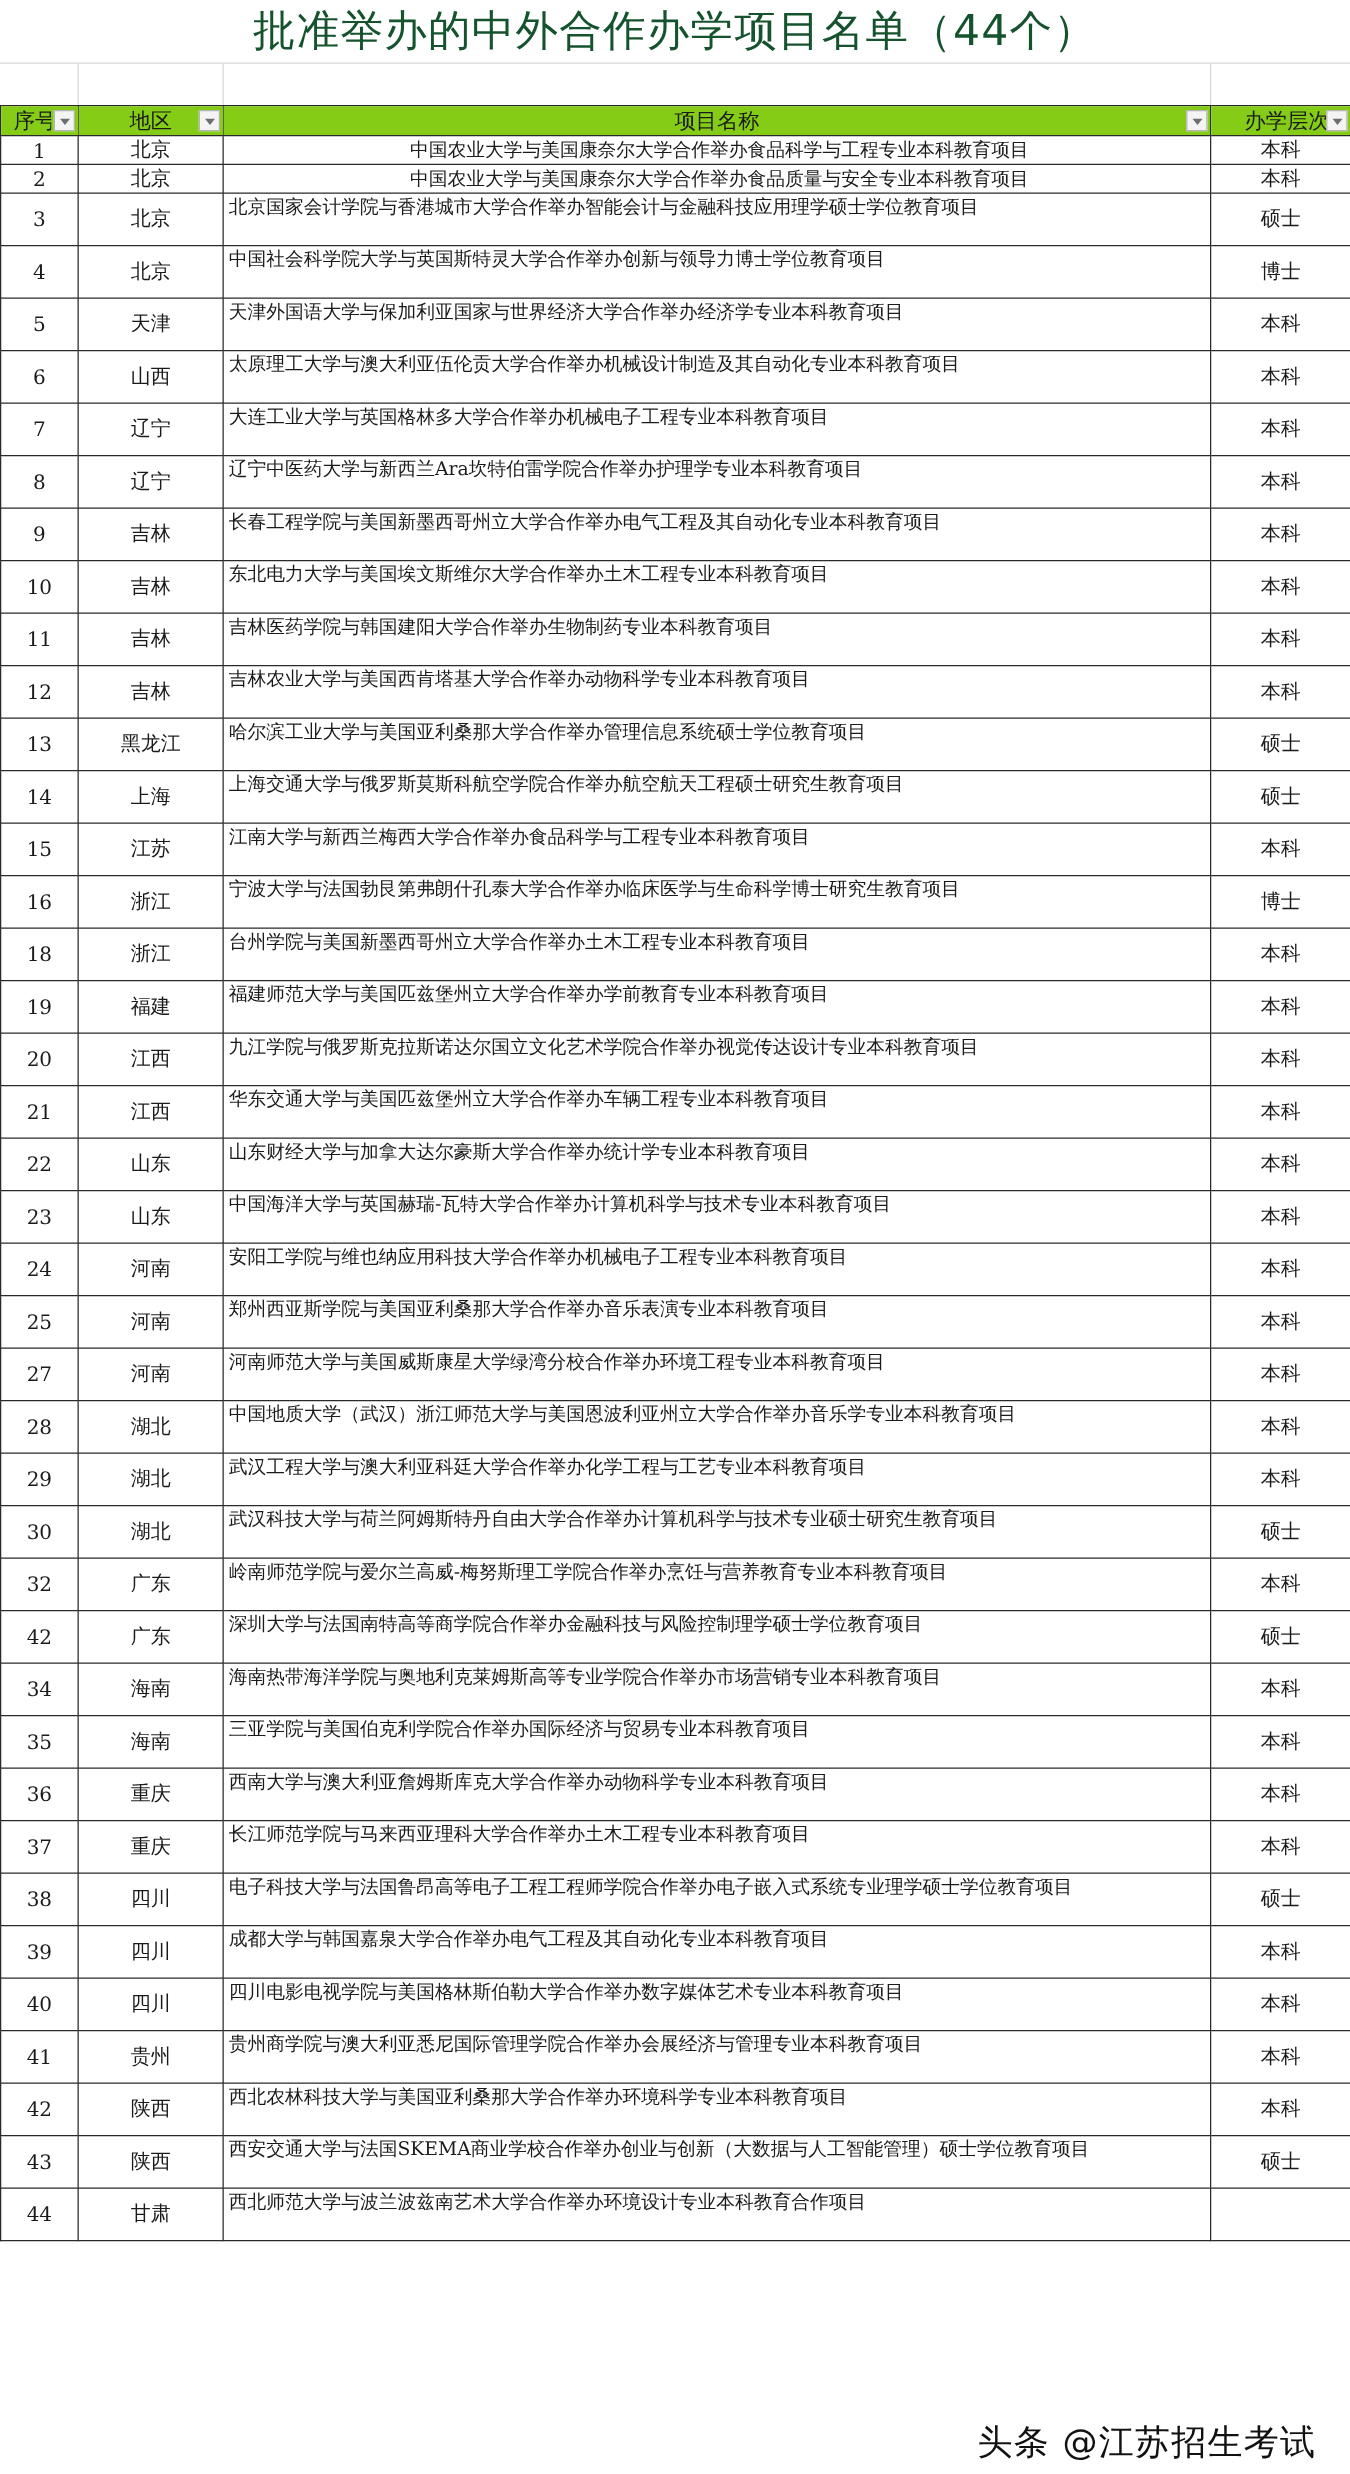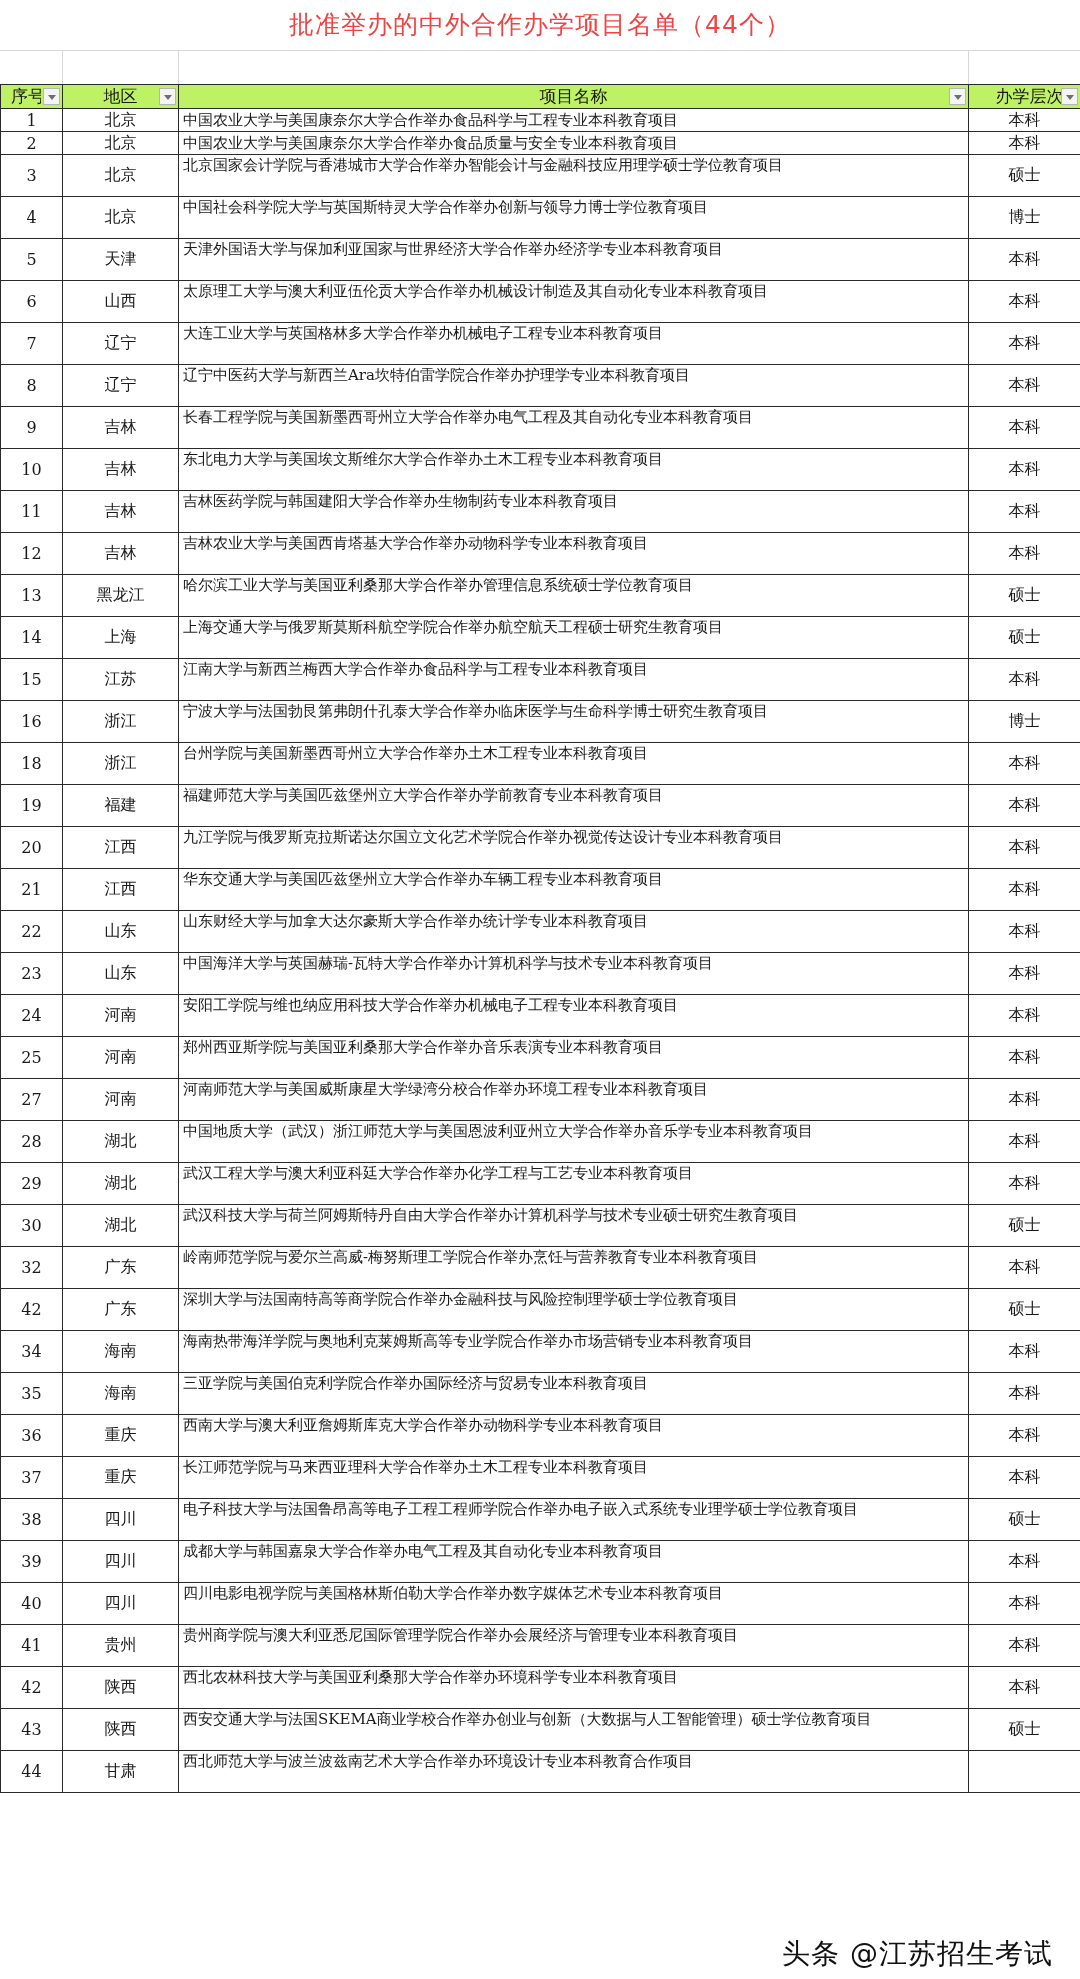--- a/index.html
+++ b/index.html
@@ -1,32 +1,32 @@
 <!DOCTYPE html>
 <html><head>
 <meta charset="utf-8">
 <style>
   html, body { margin: 0; padding: 0; background: #ffffff; }
   body { width: 1080px; height: 1979px; position: relative; overflow: hidden;
          font-family: "DejaVu Serif", "Liberation Serif", serif; color: #1a1a1a; }
   .title { position: absolute; left: 0; top: 0; width: 1080px; height: 50px;
-           text-align: center; font-size: 25px; line-height: 50px; letter-spacing: 1px;
-           font-family: "DejaVu Sans", "Liberation Sans", sans-serif; font-weight: normal; color: #ef4444; }
+           text-align: center; font-size: 34px; line-height: 50px; letter-spacing: 1px;
+           font-family: "DejaVu Sans", "Liberation Sans", sans-serif; font-weight: normal; color: #14532d; }
   .blank-row { position: absolute; left: 0; top: 50px; width: 1080px; height: 34px;
                border-top: 1px solid #d8d8d8; }
   .blank-row .gl { position: absolute; top: 0; height: 34px; border-left: 1px solid #d8d8d8; }
   table { position: absolute; left: 0; top: 84px; width: 1080px; border-collapse: collapse;
           table-layout: fixed; }
   th, td { border: 1.5px solid #2a2a2a; padding: 0; font-size: 16px; color: #1a1a1a; }
-  th { height: 23px; font-weight: normal; font-size: 17px; position: relative; background: #bef264; }
+  th { height: 23px; font-weight: normal; font-size: 17px; position: relative; background: #84cc16; }
   td.num, td.region, td.level { text-align: center; vertical-align: middle; }
   td.name { text-align: left; vertical-align: top; padding-left: 4px; font-size: 15px; line-height: 20px;
             white-space: nowrap; overflow: hidden; }
   tr.short td { height: 22px; }
-  tr.short td.name { vertical-align: middle; }
+  tr.short td.name { vertical-align: middle; text-align: center; }
   tr.tall td { height: 41px; }
   .hdr-label { display: inline-block; }
   .filter-btn { position: absolute; right: 2px; top: 3px; width: 17px; height: 17px;
                 border: 1px solid #b5b5b5; background: #f4f4f4; box-sizing: border-box; cursor: pointer; }
   .filter-btn::after { content: ""; position: absolute; left: 4px; top: 6px;
                        border-left: 4px solid transparent; border-right: 4px solid transparent;
                        border-top: 5px solid #6e6e6e; }
   .watermark { position: absolute; left: 782px; top: 1935px; font-size: 28px; color: #111;
                font-family: "DejaVu Sans", "Liberation Sans", sans-serif; letter-spacing: 1px;
                text-shadow: 1px 1px 0 #fff, -1px -1px 0 #fff; pointer-events: none; }

